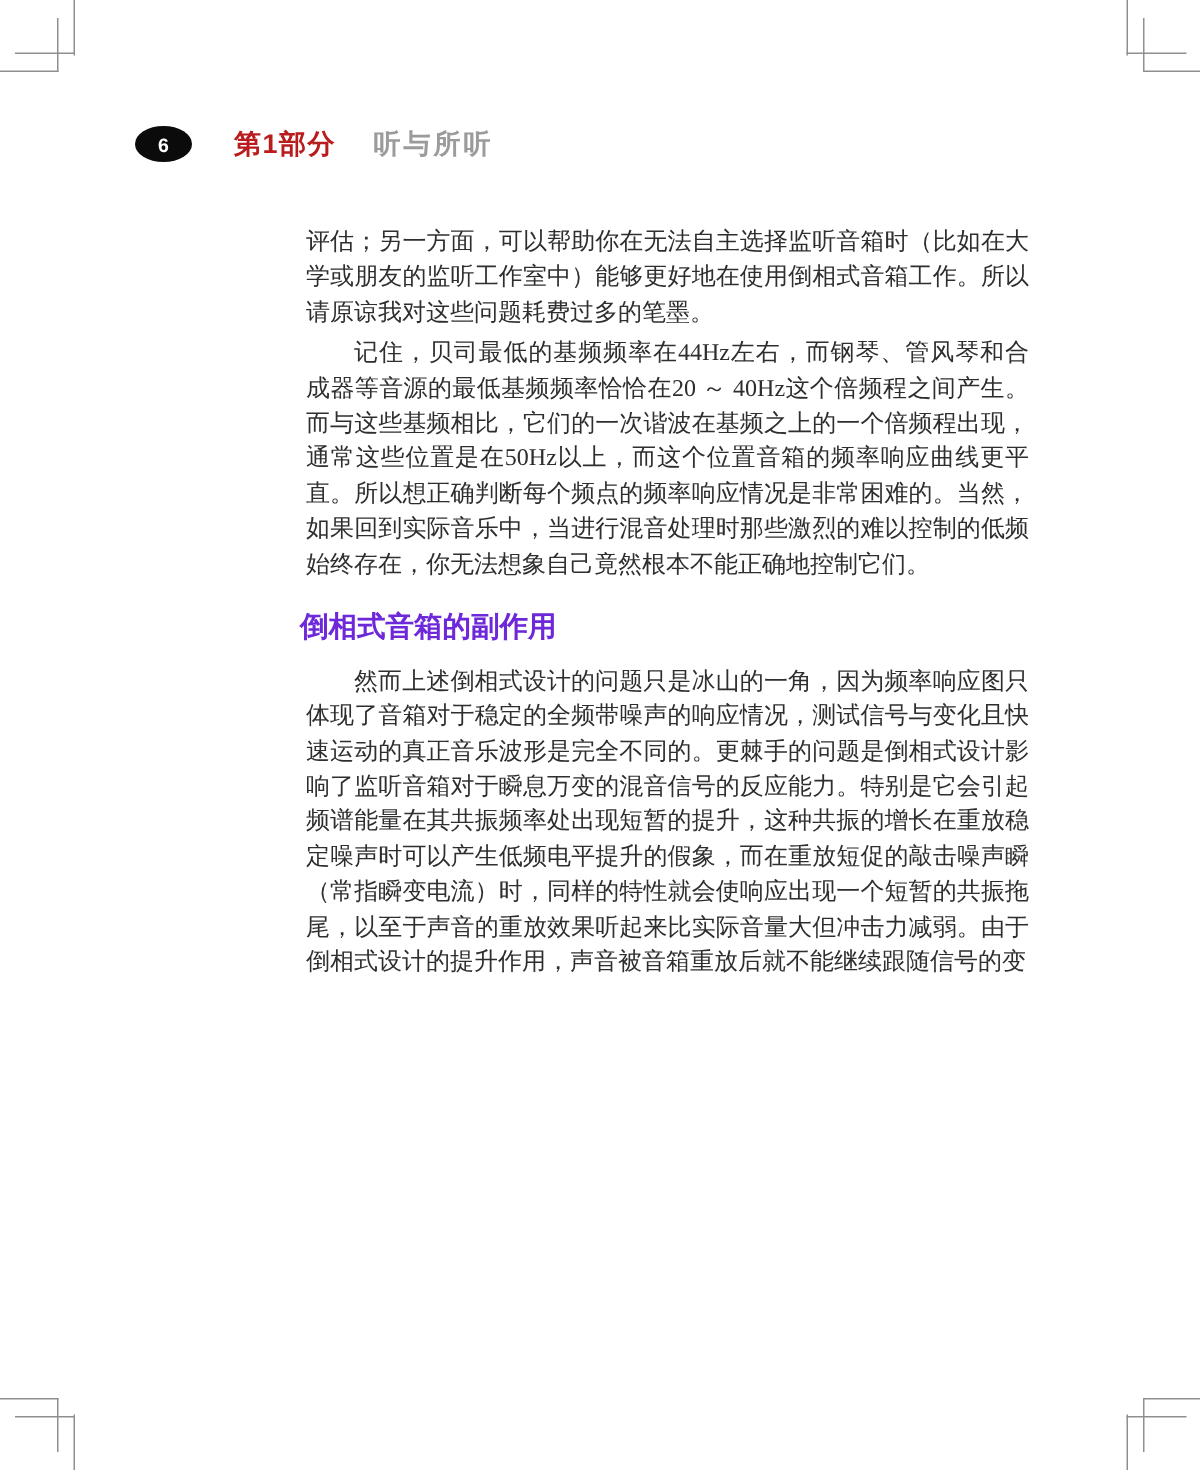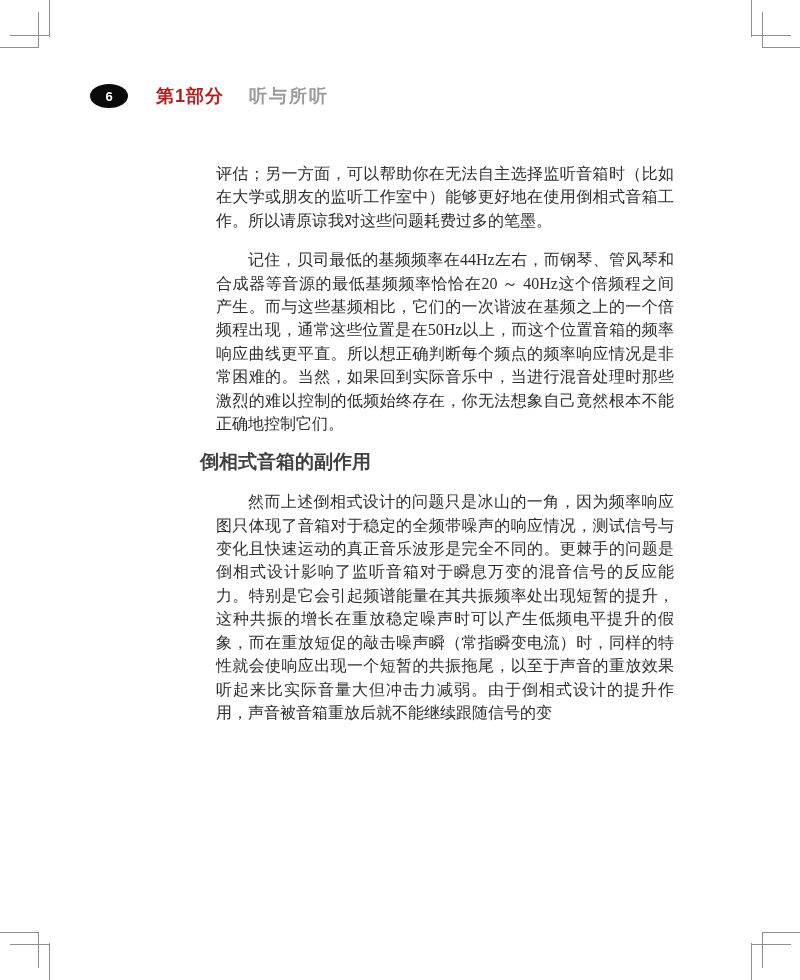--- a/index.html
+++ b/index.html
@@ -85,36 +85,36 @@
 
   
   .body-col {
     position: absolute;
     left: 200px;
     top: 146px;
     width: 490px;
     color: #2e2e2e;
   }
   .para {
-    margin: 16px;
+    margin: 4px;
     font-size: 16px;
     line-height: 23.4px;
     text-align: justify;
     text-indent: 2em;
     word-break: break-all;
   }
   .para.no-indent {
     text-indent: 0;
   }
   .section-heading {
-    margin: 6px 0 12px 0;
+    margin: 20px 0 12px 0;
     font-family: "Liberation Sans", "DejaVu Sans", sans-serif;
     font-size: 19px;
     font-weight: bold;
-    color: #404040;
+    color: #6d28d9;
     line-height: 1.2;
   }
 </style>
 </head>
 <body>
 
 <div class="page">
 
   <div>
     <div class="mark v tl-v1"></div>

